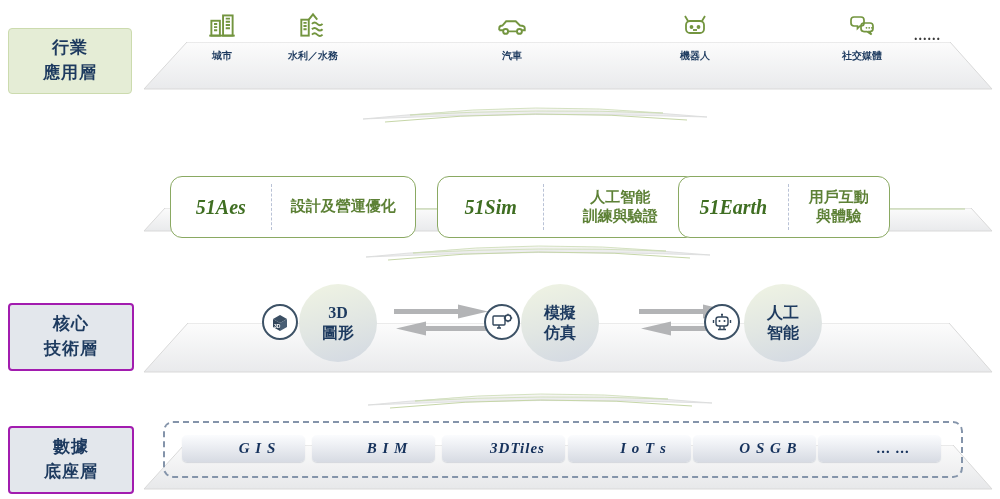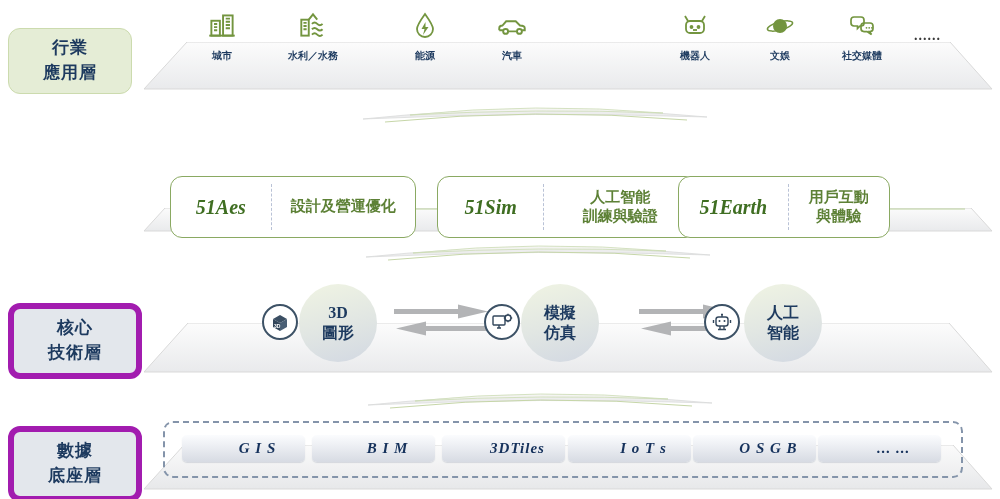--- a/index.html
+++ b/index.html
@@ -1,24 +1,24 @@
 <!DOCTYPE html>
 <html><head>
 <meta charset="utf-8">
 <style>
   html,body{margin:0;padding:0;background:#fff;}
   .canvas{position:relative;width:1000px;height:499px;background:#ffffff;overflow:hidden;
           font-family:"Liberation Serif","DejaVu Serif",serif;}
 
   
-  .label-box{position:absolute;left:8px;width:122px;height:64px;border-radius:12px;
+  .label-box{position:absolute;left:8px;width:122px;height:64px;border-radius:4px;
              display:flex;flex-direction:column;justify-content:center;align-items:center;
              font-weight:bold;font-size:17px;color:#1d3a5f;line-height:1.45;letter-spacing:1px;}
   .label-green{background:#e5edd6;border:1px solid #ccdbae;}
-  .label-gray{background:#e3e7ec;border:6px solid #a21caf;}
+  .label-gray{background:#e3e7ec;border:2px solid #a21caf;}
 
   .platform{position:absolute;left:143px;z-index:1;}
   .swoosh{position:absolute;z-index:0;}
 
   
   .industry-item{position:absolute;top:5px;width:100px;text-align:center;z-index:2;}
   .industry-item .ic{height:37px;display:flex;align-items:flex-end;justify-content:center;}
   .industry-item .lb{margin-top:7px;font-weight:bold;font-size:10px;color:#1d3a5f;}
   .dots-more{position:absolute;left:914px;top:28px;font-weight:bold;font-size:14px;
              letter-spacing:1px;color:#3a3a3a;z-index:2;}
@@ -146,29 +146,20 @@
         <path d="M12 11l4-5 4 5"></path>
         <path d="M15 15q2.5-2.5 5 0t5 0"></path>
             <path d="M15 20q2.5-2.5 5 0t5 0"></path>
             <path d="M15 25q2.5-2.5 5 0t5 0"></path>
           </g>
         </svg>
     </div>
     <div class="lb">水利／水務</div>
   </div>
 
-  <div class="industry-item" style="left:375px">
-    <div class="ic">
-      <svg width="32" height="32" viewBox="0 0 32 32">
-        <path d="M16 4C11 11 8 15 8 19a8 8 0 0 0 16 0c0-4-3-8-8-15z" fill="none" stroke="#73953f" stroke-width="1.8"></path>
-        <path d="M16.5 12l-4 7h3l-1.5 6 5.5-8h-3z" fill="#73953f"></path>
-        </svg>
-    </div>
-    <div class="lb">能源</div>
-  </div>
 
   <div class="industry-item" style="left:462px">
     <div class="ic">
       <svg width="36" height="34" viewBox="0 0 32 32">
           <g fill="none" stroke="#73953f" stroke-width="1.8">
         <path d="M4 21v-2c0-1.5 1-2.5 3-2.5l3.5-4h9l4 4c2.5 0 4.5 1 4.5 2.5v2h-2.5"></path>
         <circle cx="10" cy="22" r="2.3"></circle>
             <circle cx="23" cy="22" r="2.3"></circle>
         <path d="M12.5 22h8M4 21h3.5"></path>
           </g>
@@ -186,29 +177,20 @@
         <path d="M9 11L6 6M23 11l3-5"></path>
         <circle cx="12.5" cy="17" r="1" fill="#73953f"></circle>
             <circle cx="19.5" cy="17" r="1" fill="#73953f"></circle>
         <path d="M14 20h4"></path>
           </g>
         </svg>
     </div>
     <div class="lb">機器人</div>
   </div>
 
-  <div class="industry-item" style="left:730px">
-    <div class="ic">
-      <svg width="34" height="32" viewBox="0 0 32 32">
-        <circle cx="16" cy="16" r="7" fill="#73953f"></circle>
-        <ellipse cx="16" cy="16" rx="13" ry="4" fill="none" stroke="#73953f" stroke-width="1.5" transform="rotate(-15 16 16)"></ellipse>
-        </svg>
-    </div>
-    <div class="lb">文娛</div>
-  </div>
 
   <div class="industry-item" style="left:812px">
     <div class="ic">
       <svg width="34" height="32" viewBox="0 0 32 32">
           <g fill="none" stroke="#73953f" stroke-width="1.7">
         <path d="M8 7h7q3 0 3 3v3q0 3-3 3h-1l-2.5 2.5V16h-3.5q-3 0-3-3v-3q0-3 3-3z"></path>
         <path d="M18 13h6q3 0 3 3v2.6q0 3-3 3h-.5l2 2.9-4.5-2.9h-3q-3 0-3-3V16q0-3 3-3z"></path>
         <circle cx="20.5" cy="17.8" r=".9" fill="#73953f" stroke="none"></circle>
         <circle cx="23.2" cy="17.8" r=".9" fill="#73953f" stroke="none"></circle>
         <circle cx="25.9" cy="17.8" r=".9" fill="#73953f" stroke="none"></circle>

